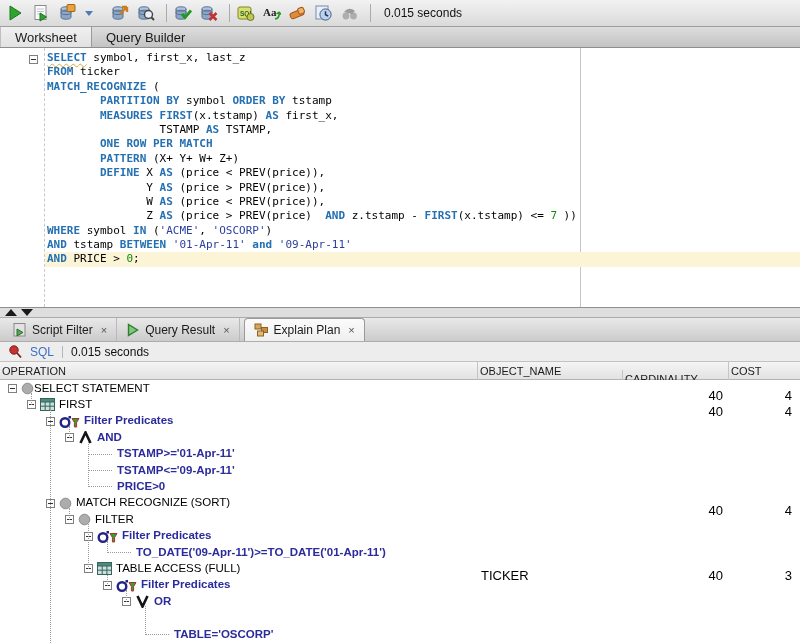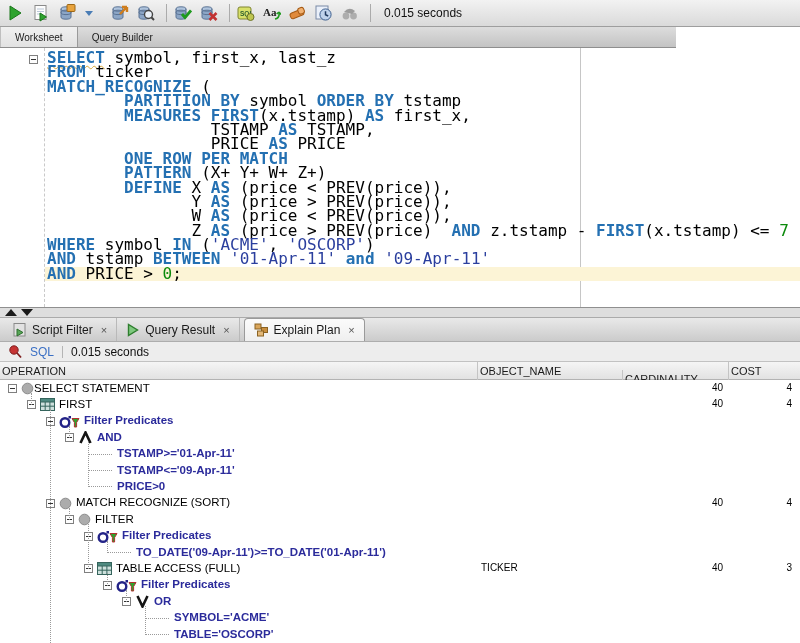--- a/index.html
+++ b/index.html
@@ -11,37 +11,37 @@
   
   #toolbar { position:absolute; left:0; top:0; width:800px; height:27px;
     background:linear-gradient(#F2F2F2,#DADADA); border-bottom:1px solid #9E9E9E;
     display:flex; align-items:center; padding-left:5px; }
   .tb-btn { display:inline-flex; align-items:center; justify-content:flex-start;
     width:24px; height:24px; margin:0 1px; border-radius:3px; cursor:default; }
   .tb-sep { display:inline-block; width:1px; height:18px; background:#ABABAB; margin:0 5px; }
   .tb-timing { font-size:12px; color:#111; margin-left:8px; }
 
   
-  #doc-tabs { position:absolute; left:0; top:27px; width:676px; height:21px;
+  #doc-tabs { position:absolute; left:0; top:27px; width:800px; height:21px;
     background:linear-gradient(#DDDDDD,#C3C3C3); border-bottom:1px solid #8E8E8E;
-    display:flex; align-items:stretch; font-size:10px; color:#1a1a1a; }
+    display:flex; align-items:stretch; font-size:13px; color:#1a1a1a; }
   .doc-tab { display:flex; align-items:center; padding:0 14px; cursor:default; }
   .doc-tab.active { background:linear-gradient(#F0F0F0,#E2E2E2);
     border-right:1px solid #9A9A9A; border-left:1px solid #BFBFBF; }
 
   
   #editor { position:absolute; left:0; top:48px; width:800px; height:259px; background:#fff; }
   #gutter-dash { position:absolute; left:44px; top:0; bottom:0; border-left:1px dashed #C9C9C9; }
   #margin-guide { position:absolute; left:580px; top:0; bottom:0; border-left:1px solid #C6C6C6; }
   #fold-box { position:absolute; left:29px; top:7px; }
   .minусbox, .minusbox { position:relative; width:9px; height:9px; background:#FDFDFD;
     border:1px solid #7F7F7F; }
   .minusbox::after { content:""; position:absolute; left:1px; top:3px; width:5px; height:1px; background:#333; }
   #code { position:absolute; left:45px; top:3px; right:0;
-    font-family:"DejaVu Sans Mono", monospace; font-size:16px; line-height:14.4px; }
+    font-family:"DejaVu Sans Mono", monospace; font-size:11px; line-height:14.4px; }
   .codeline { height:14.4px; white-space:pre; padding-left:2px; }
   .codeline.hl { background:var(--line-highlight); }
   .tok-k { color:var(--keyword); font-weight:bold; }
   .tok-p { color:#000; }
   .tok-s { color:var(--string); }
   .tok-n { color:var(--number); }
   .squiggle { text-decoration-line:underline; text-decoration-style:wavy;
     text-decoration-color:#DBA93B; text-decoration-thickness:1px; text-underline-offset:2px; }
 
   
@@ -78,21 +78,21 @@
     border-left:1px solid #C4C4C4; overflow:hidden; cursor:default; }
   .ph-cell:first-child { border-left:none; }
   #plan-rows { position:absolute; left:0; top:380px; width:800px; height:263px;
     background:#fff; overflow:hidden; }
   .prow { position:absolute; left:0; width:800px; height:16.4px; font-size:11.5px; }
   .prow .ebox { position:absolute; top:4px; }
   .prow .nicon { position:absolute; top:2px; }
   .plabel { position:absolute; top:1.5px; white-space:nowrap; }
   .plabel.op { color:#000; }
   .plabel.pred { color:var(--predicate-text); font-weight:bold; }
-  .pcell { position:absolute; top:2px; font-size:10px; color:#000; white-space:nowrap; }
+  .pcell { position:absolute; top:8px; font-size:13px; color:#000; white-space:nowrap; }
   .pc-obj { left:481px; }
   .pc-card { left:643px; width:80px; text-align:right; }
   .pc-cost { left:728px; width:64px; text-align:right; }
   .vseg { position:absolute; width:0; border-left:1px dotted #9A9A9A; }
   .hstub { position:absolute; height:0; border-top:1px dotted #9A9A9A; top:8px; }
   .icon { display:inline-flex; }
 </style>
 </head>
 <body>
 
@@ -236,21 +236,20 @@
     <div id="gutter-dash"></div>
     <div id="margin-guide"></div>
     <div id="fold-box" class="minusbox"></div>
     <div id="code">
         <div class="codeline"><span class="tok-k squiggle">SELECT</span><span class="tok-p"> symbol, first_x, last_z</span></div>
         <div class="codeline"><span class="tok-k">FROM</span><span class="tok-p"> ticker</span></div>
         <div class="codeline"><span class="tok-k">MATCH_RECOGNIZE</span><span class="tok-p"> (</span></div>
         <div class="codeline"><span class="tok-p">        </span><span class="tok-k">PARTITION BY</span><span class="tok-p"> symbol </span><span class="tok-k">ORDER BY</span><span class="tok-p"> tstamp</span></div>
         <div class="codeline"><span class="tok-p">        </span><span class="tok-k">MEASURES</span><span class="tok-p"> </span><span class="tok-k">FIRST</span><span class="tok-p">(x.tstamp) </span><span class="tok-k">AS</span><span class="tok-p"> first_x,</span></div>
         <div class="codeline"><span class="tok-p">                 TSTAMP </span><span class="tok-k">AS</span><span class="tok-p"> TSTAMP,</span></div>
-        <div class="codeline"><span class="tok-p">                 PRICE </span><span class="tok-k">AS</span><span class="tok-p"> PRICE</span></div>
         <div class="codeline"><span class="tok-p">        </span><span class="tok-k">ONE ROW PER MATCH</span></div>
         <div class="codeline"><span class="tok-p">        </span><span class="tok-k">PATTERN</span><span class="tok-p"> (X+ Y+ W+ Z+)</span></div>
         <div class="codeline"><span class="tok-p">        </span><span class="tok-k">DEFINE</span><span class="tok-p"> X </span><span class="tok-k">AS</span><span class="tok-p"> (price &lt; PREV(price)),</span></div>
         <div class="codeline"><span class="tok-p">               Y </span><span class="tok-k">AS</span><span class="tok-p"> (price &gt; PREV(price)),</span></div>
         <div class="codeline"><span class="tok-p">               W </span><span class="tok-k">AS</span><span class="tok-p"> (price &lt; PREV(price)),</span></div>
         <div class="codeline"><span class="tok-p">               Z </span><span class="tok-k">AS</span><span class="tok-p"> (price &gt; PREV(price)  </span><span class="tok-k">AND</span><span class="tok-p"> z.tstamp - </span><span class="tok-k">FIRST</span><span class="tok-p">(x.tstamp) &lt;= </span><span class="tok-n">7</span><span class="tok-p"> ))</span></div>
         <div class="codeline"><span class="tok-k">WHERE</span><span class="tok-p"> symbol </span><span class="tok-k">IN</span><span class="tok-p"> (</span><span class="tok-s">'ACME'</span><span class="tok-p">, </span><span class="tok-s">'OSCORP'</span><span class="tok-p">)</span></div>
         <div class="codeline"><span class="tok-k">AND</span><span class="tok-p"> tstamp </span><span class="tok-k">BETWEEN</span><span class="tok-p"> </span><span class="tok-s">'01-Apr-11'</span><span class="tok-p"> </span><span class="tok-k">and</span><span class="tok-p"> </span><span class="tok-s">'09-Apr-11'</span></div>
         <div class="codeline hl"><span class="tok-k">AND</span><span class="tok-p"> PRICE &gt; </span><span class="tok-n">0</span><span class="tok-p">;</span></div>
       </div>
@@ -436,24 +435,20 @@
       </div>
       <div class="prow" style="top: 213.2px;">
         <div class="minusbox ebox" style="left: 122px;"></div>
         <span class="icon nicon" style="left: 135px; position: absolute; top: 2px;">
           <svg width="15" height="13">
             <path d="M2.5 1 L7.5 11.5 L12.5 1" stroke="#141414" stroke-width="2.6" fill="none"></path>
           </svg>
         </span>
         <span class="plabel pred" style="left: 154px;">OR</span>
       </div>
-      <div class="prow" style="top: 229.6px;">
-        <div class="hstub" style="left: 145px; width: 24px;"></div>
-        <span class="plabel pred" style="left: 174px;">SYMBOL='ACME'</span>
-      </div>
       <div class="prow" style="top: 246px;">
         <div class="hstub" style="left: 145px; width: 24px;"></div>
         <span class="plabel pred" style="left: 174px;">TABLE='OSCORP'</span>
       </div>
       <div class="vseg" style="left: 31px; top: 13px; height: 12.4px;"></div>
       <div class="vseg" style="left: 50px; top: 29.4px; height: 233.6px;"></div>
       <div class="vseg" style="left: 69px; top: 45.8px; height: 12.4px;"></div>
       <div class="vseg" style="left: 88px; top: 62.2px; height: 45.2px;"></div>
       <div class="vseg" style="left: 69px; top: 127.8px; height: 12.4px;"></div>
       <div class="vseg" style="left: 88px; top: 144.2px; height: 45.2px;"></div>

